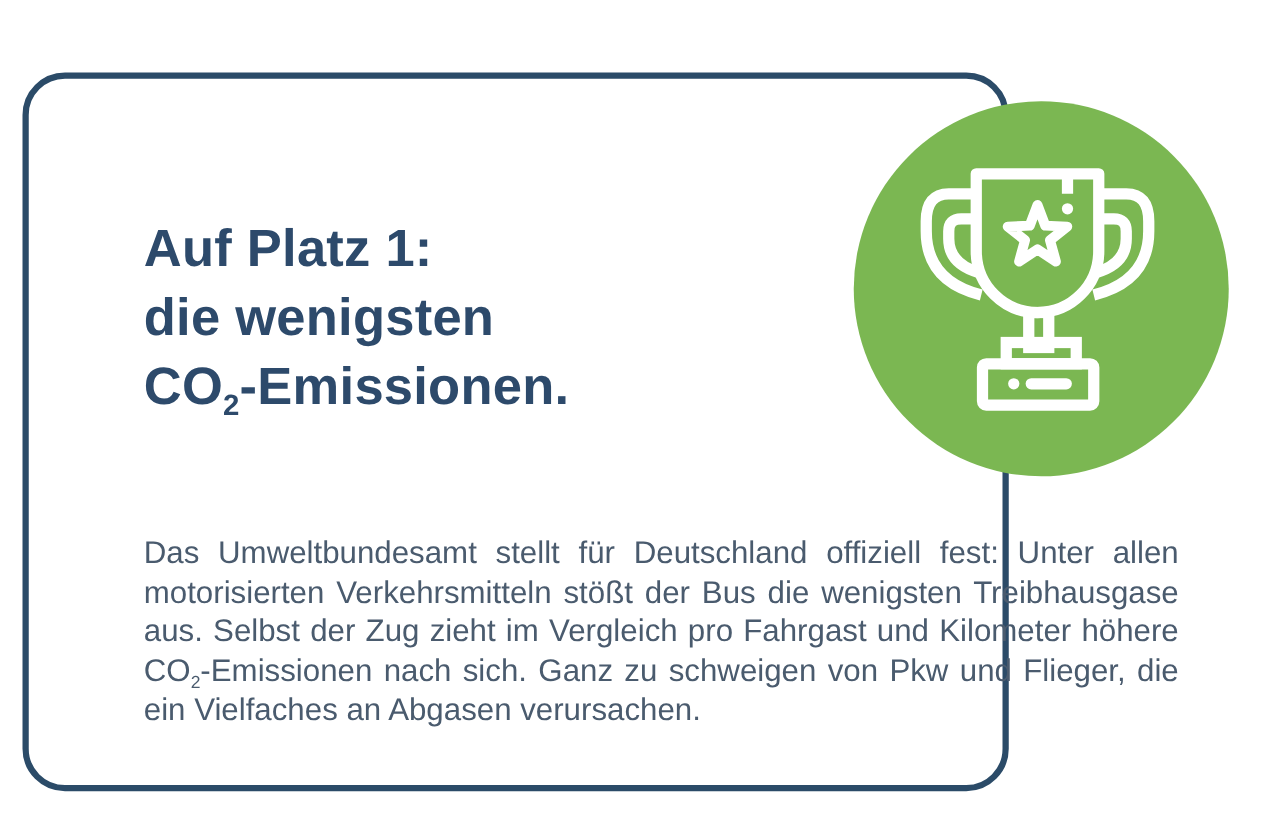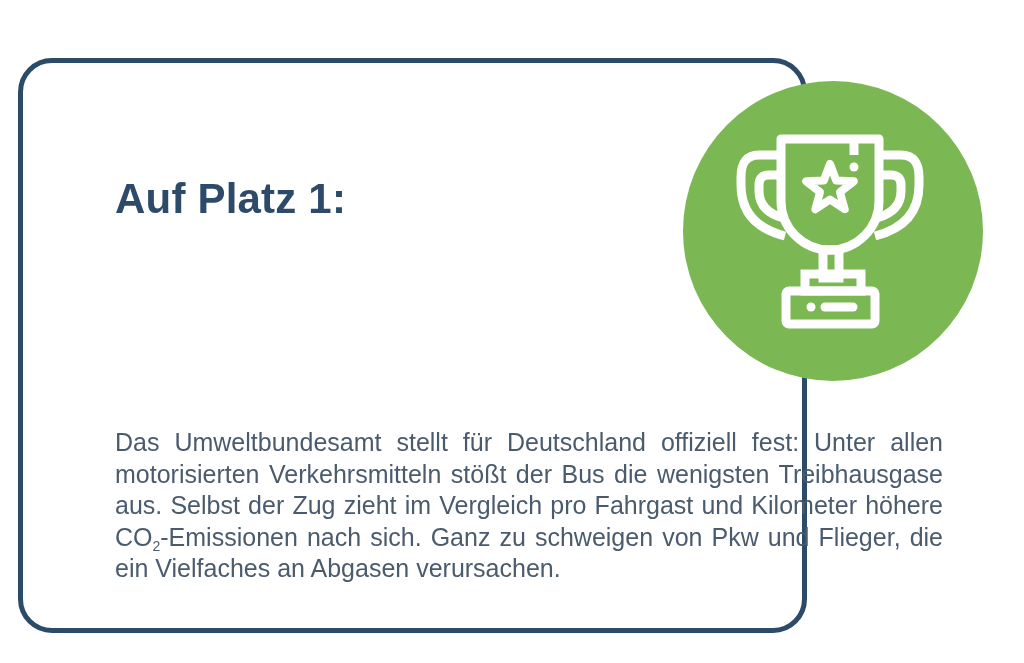--- a/index.html
+++ b/index.html
@@ -65,20 +65,22 @@
   .trophy { display: block; }
 </style>
 </head>
 <body>
 
 <div class="page">
   <div class="card">
 
     <h1 class="heading">
         <span class="h-line">Auf Platz 1:</span>
+        <span class="h-line">die wenigsten</span>
+        <span class="h-line"><span>CO</span><sub class="sub">2</sub><span>-Emissionen.</span></span>
       </h1>
 
     <p class="body-text"><span>Das Umweltbundesamt stellt für Deutschland offiziell fest: Unter allen motorisierten Verkehrsmitteln stößt der Bus die wenigsten Treibhausgase aus. Selbst der Zug zieht im Vergleich pro Fahrgast und Kilometer höhere </span><span>CO</span><sub class="sub">2</sub><span>-Emissionen nach sich. Ganz zu schweigen von Pkw und Flieger, die ein Vielfaches an Abgasen verursachen.</span></p>
 
     <div class="badge">
       <svg class="trophy" width="200" height="200" viewBox="0 0 200 200" xmlns="http://www.w3.org/2000/svg">
         <g fill="none" stroke="#ffffff" stroke-width="9">
 
           <path d="M48 8 H146 V70 A49 49 0 0 1 48 70 Z" stroke-linejoin="round"></path>
 

